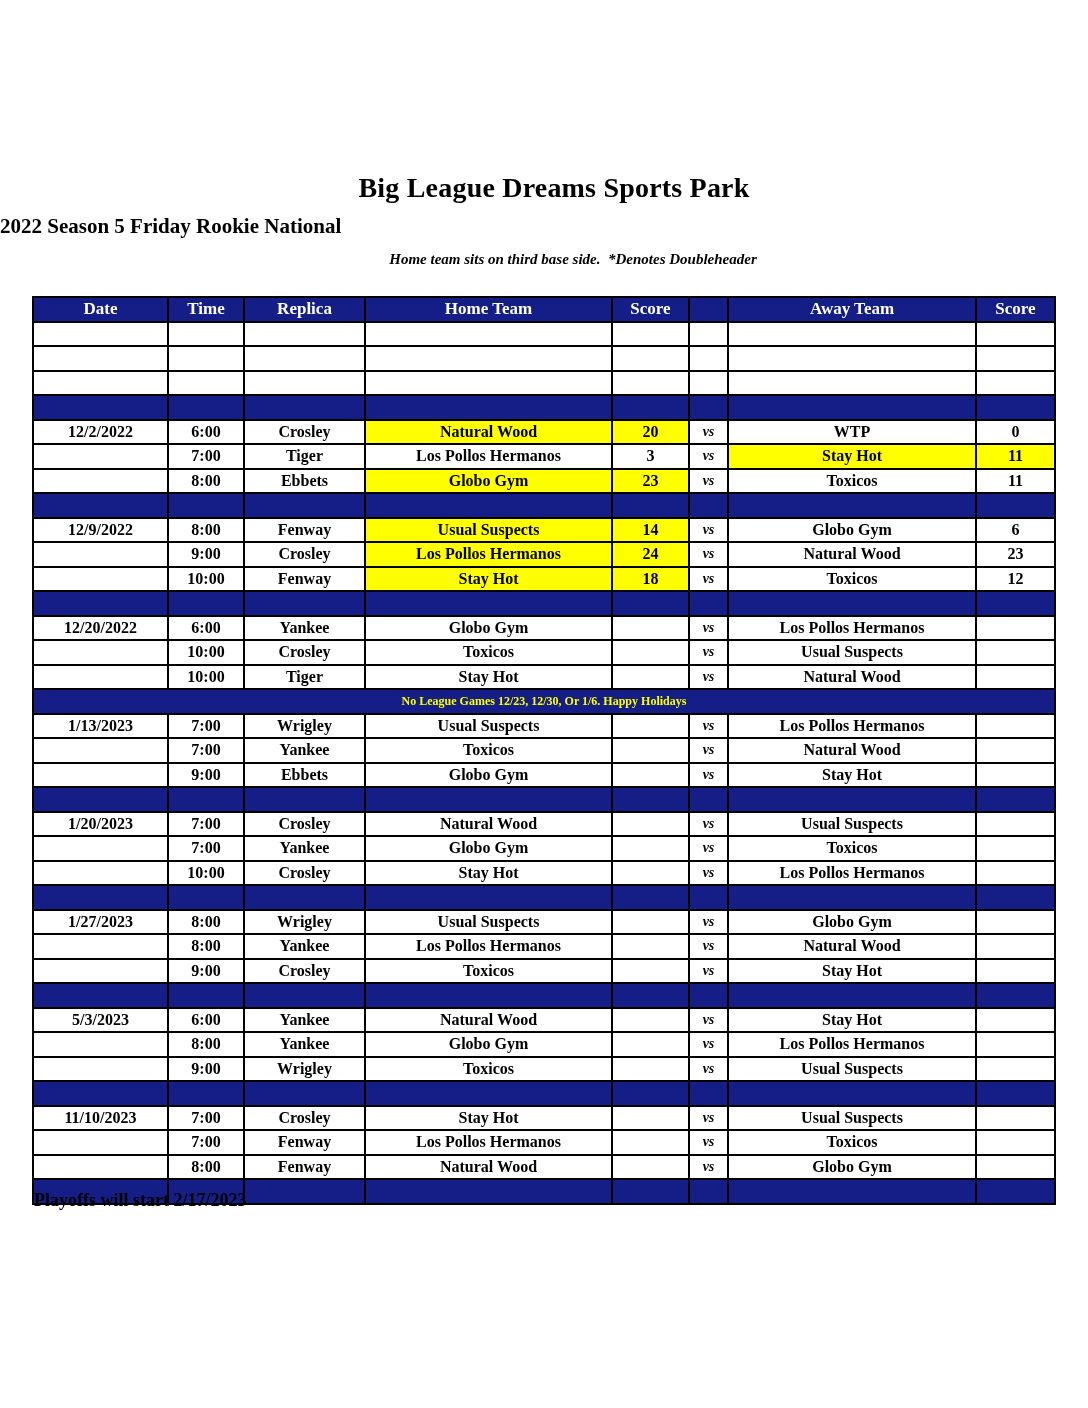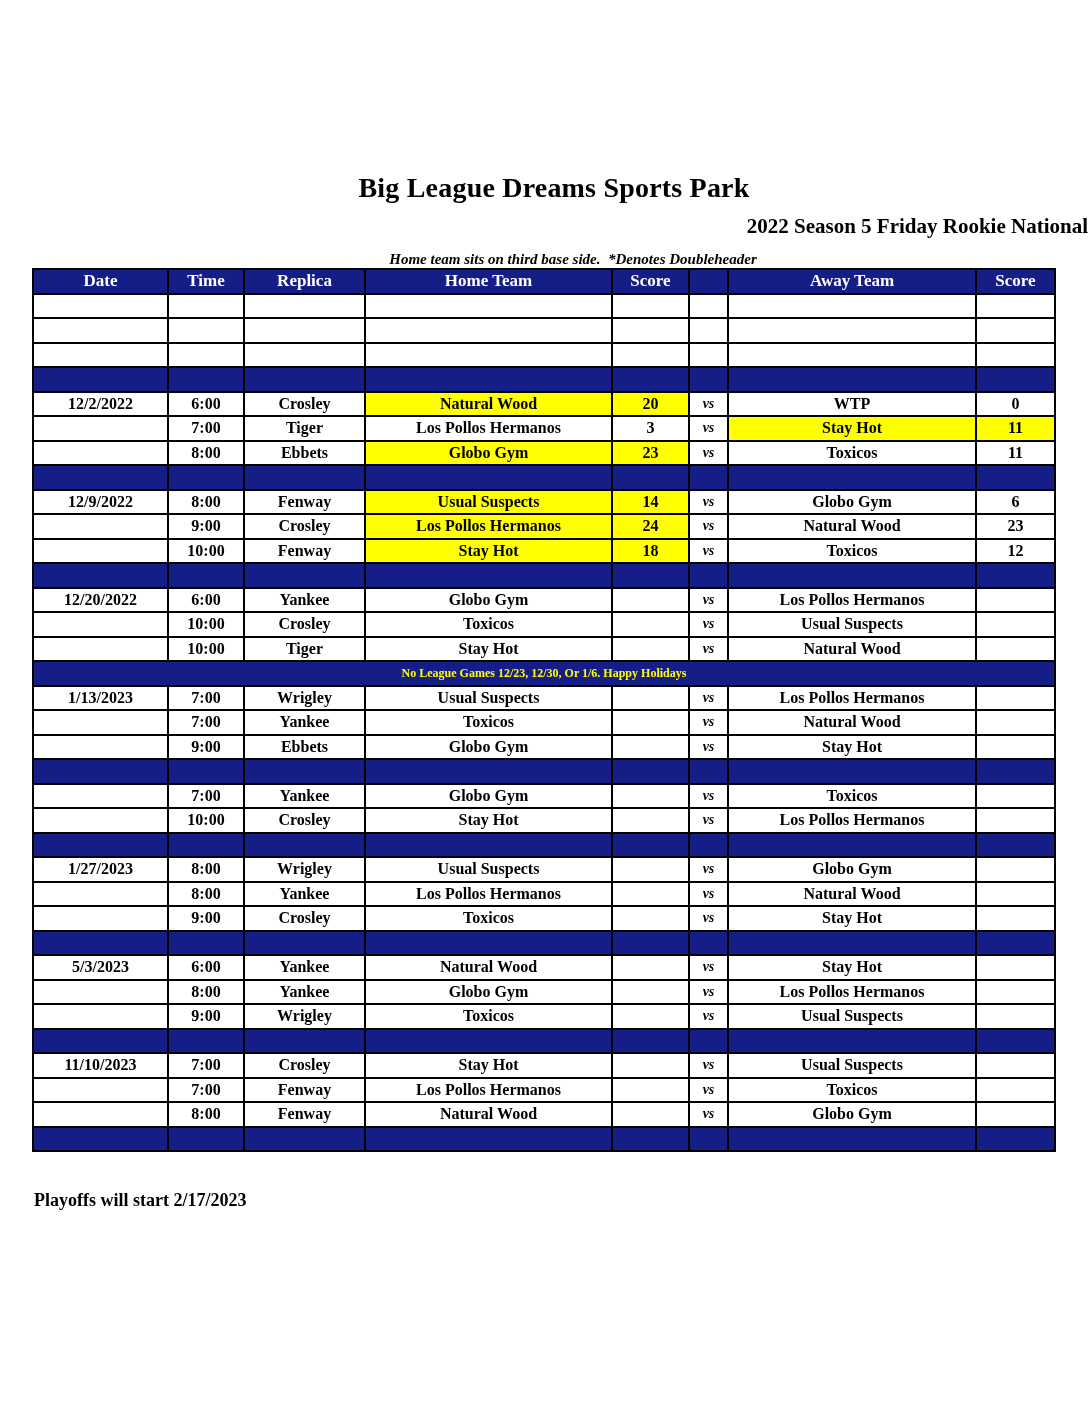--- a/index.html
+++ b/index.html
@@ -19,31 +19,31 @@
   }
   .page { position: absolute; inset: 0; }
 
   .title {
     position: absolute; top: 172px; left: 10px; width: 100%;
     text-align: center; font-size: 28px; font-weight: bold;
     letter-spacing: 0.2px;
   }
   .subtitle {
     position: absolute; top: 214px; left: 0; width: 100%;
-    text-align: right; font-size: 21px; font-weight: bold;
+    text-align: left; font-size: 21px; font-weight: bold;
   }
   .note {
     position: absolute; top: 251px; left: 0; width: 100%;
     text-align: center; font-size: 15px; font-weight: bold; font-style: italic;
     white-space: pre;
     padding-left: 29px;
   }
 
   table.schedule {
-    position: absolute; left: 32px; top: 268px;
+    position: absolute; left: 32px; top: 296px;
     border-collapse: collapse; table-layout: fixed;
     width: 1022px;
   }
   .schedule th, .schedule td {
     border: 2px solid var(--border);
     height: 22.5px;
     padding: 0;
     text-align: center;
     vertical-align: middle;
     font-weight: bold;
@@ -289,20 +289,30 @@
           <td></td>
           <td></td>
           <td></td>
           <td></td>
           <td></td>
           <td></td>
           <td></td>
           <td></td>
         </tr>
         <tr>
+          <td>1/20/2023</td>
+          <td>7:00</td>
+          <td>Crosley</td>
+          <td>Natural Wood</td>
+          <td></td>
+          <td class="vs">vs</td>
+          <td>Usual Suspects</td>
+          <td></td>
+        </tr>
+        <tr>
           <td></td>
           <td>7:00</td>
           <td>Yankee</td>
           <td>Globo Gym</td>
           <td></td>
           <td class="vs">vs</td>
           <td>Toxicos</td>
           <td></td>
         </tr>
         <tr>

